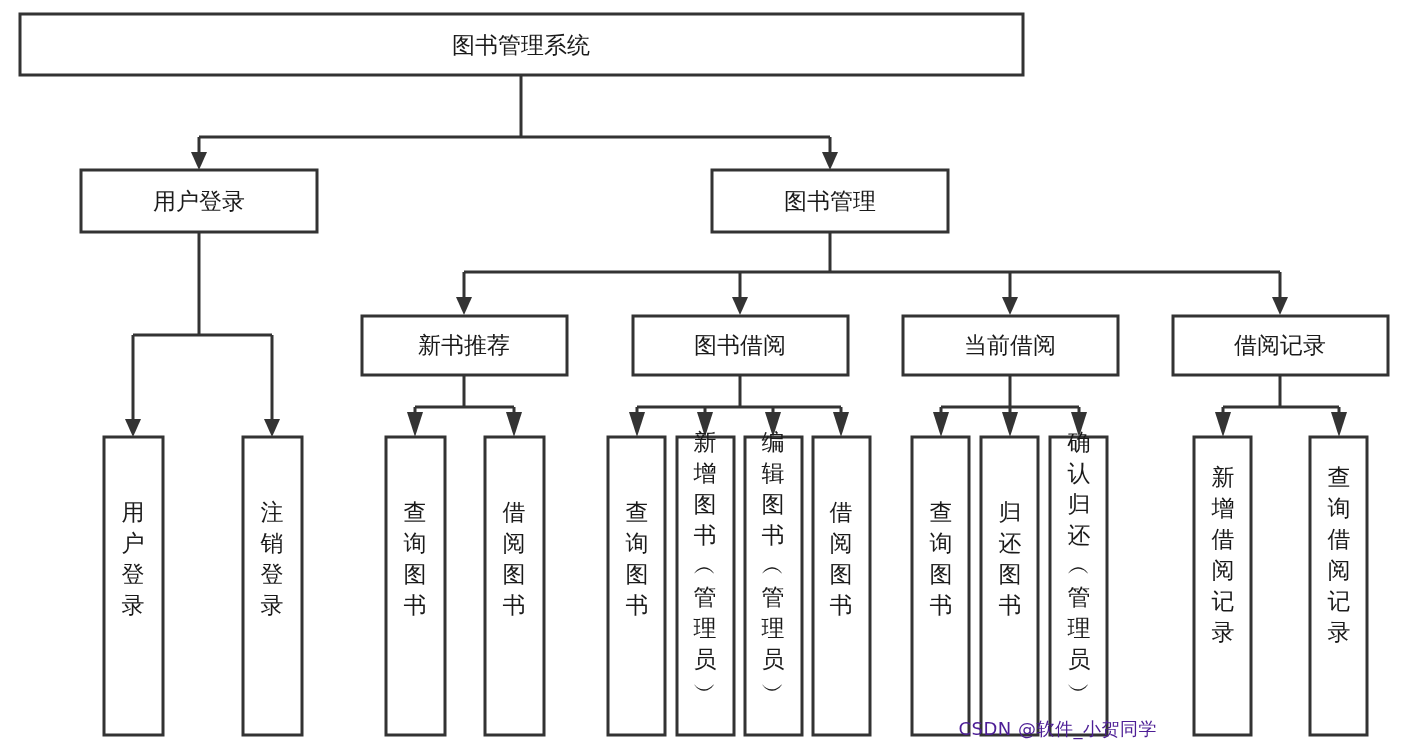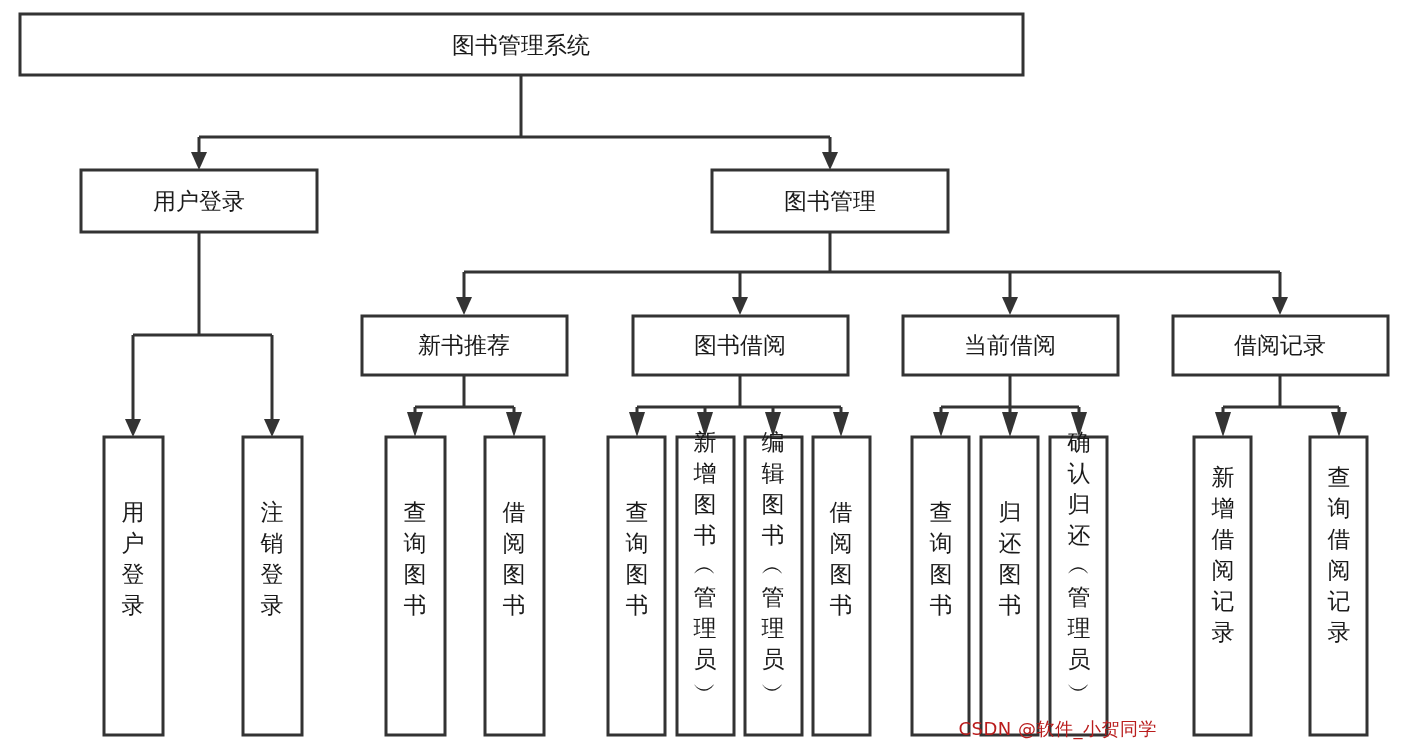--- a/index.html
+++ b/index.html
@@ -53,21 +53,21 @@
     font-family: "DejaVu Sans", "Liberation Sans", sans-serif;
     font-size: 23px;
     text-anchor: middle;
   }
   .watermark {
     position: absolute;
     right: 8px;
     bottom: 6px;
     font-family: "DejaVu Sans", "Liberation Sans", sans-serif;
     font-size: 18px;
-    color: #b91c1c;
+    color: #4c1d95;
     white-space: nowrap;
     letter-spacing: 0.5px;
     pointer-events: none;
   }
 </style>
 </head>
 <body>
 
 <div id="diagram-root">
 <svg class="diagram" viewBox="0 0 1405 747" xmlns="http://www.w3.org/2000/svg">

